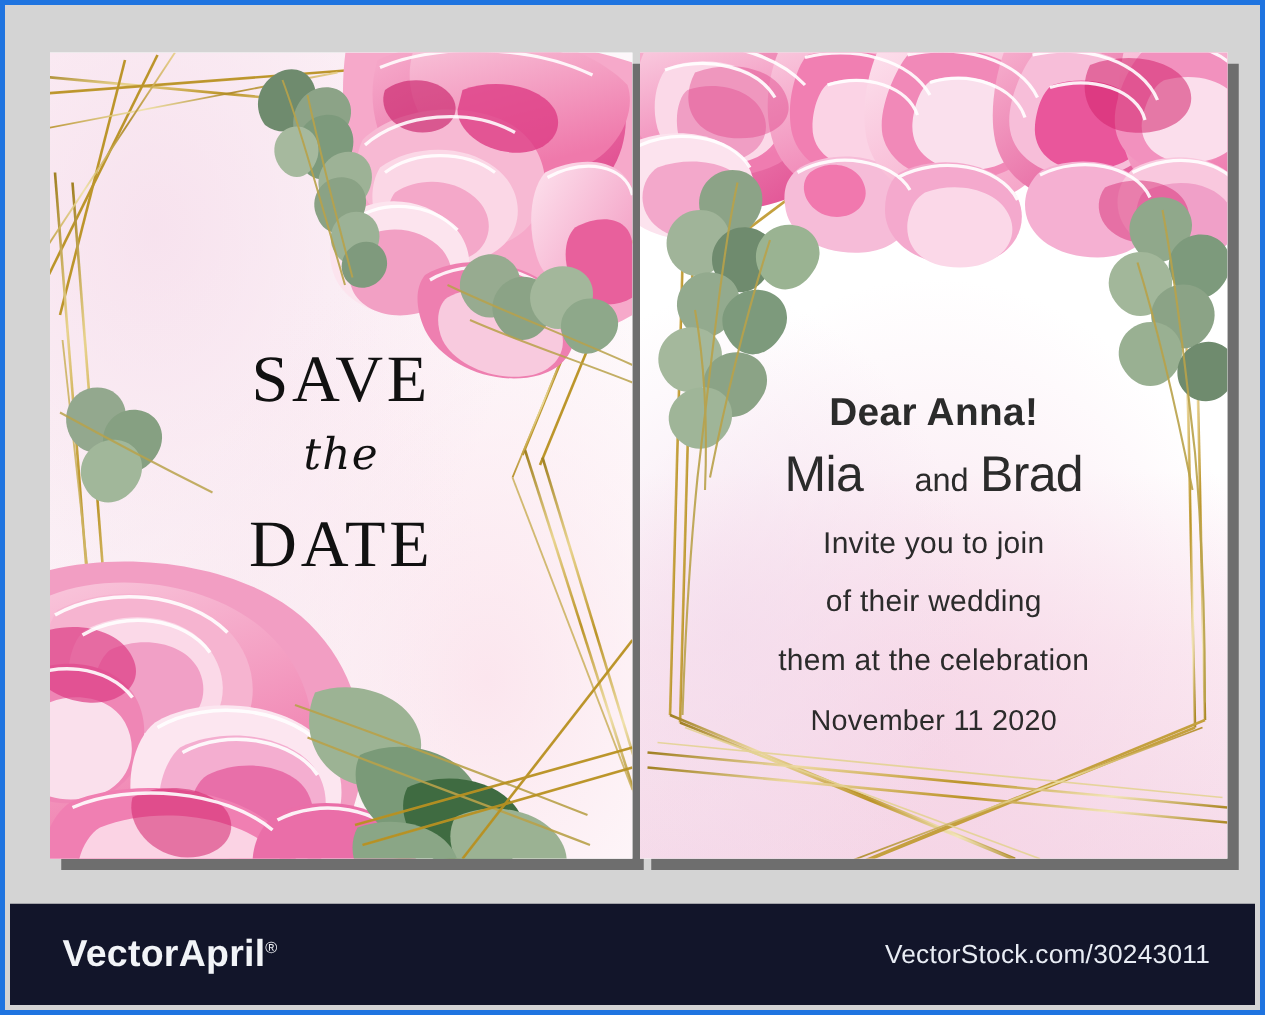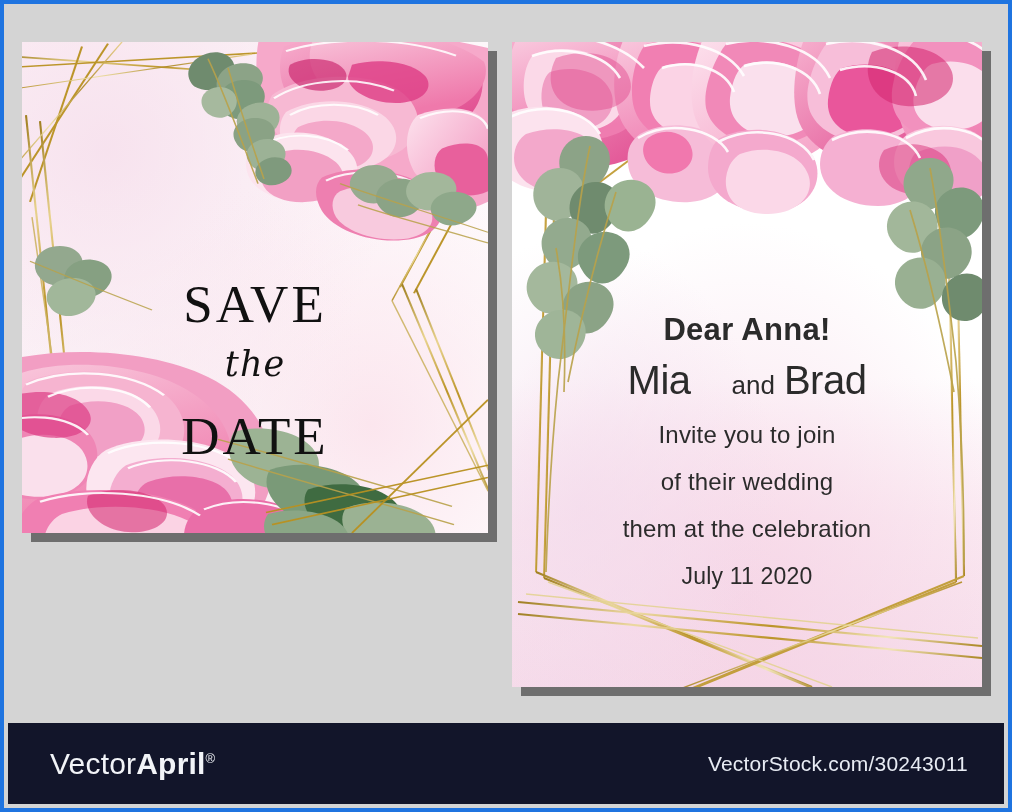--- a/index.html
+++ b/index.html
@@ -13,34 +13,34 @@
 
   
   #footer{
     position:absolute;left:4px;right:4px;bottom:4px;height:81px;
     background:#12152a;
   }
   .logo{
     position:absolute;left:42px;top:50%;transform:translateY(-50%);
     color:#f2f4f8;font-size:30px;letter-spacing:.2px;white-space:nowrap;
   }
-  .logo .lt{font-weight:400;}
+  .logo .lt{font-weight:700;}
   .logo .bd{font-weight:bold;}
   .logo .reg{font-size:13px;vertical-align:super;font-weight:400;}
   .siteurl{
     position:absolute;right:36px;top:50%;transform:translateY(-50%);
     color:#e8ecf4;font-size:21px;letter-spacing:.2px;white-space:nowrap;
   }
 
   
   .card{
     position:absolute;overflow:hidden;background:#fff;
     box-shadow:9px 9px 0 0 #6e6e6e;
   }
-  #card-left { left:18px;  top:38px; width:466px; height:491px;text-decoration:underline; }
+  #card-left { left:36px;  top:38px; width:466px; height:645px;text-decoration:underline; }
   #card-right{ left:508px; top:38px; width:470px; height:645px; }
 
   .layer{position:absolute;inset:0;}
   .layer svg{display:block;width:100%;height:100%;}
 
   
   .stack-left{
     position:absolute;left:0;right:0;top:236px;text-align:center;
     color:#111;pointer-events:none;
   }
@@ -497,21 +497,21 @@
     <div class="stack-right">
       <div class="t-dear">Dear Anna!</div>
       <div class="t-names">
         <span class="big">Mia</span>
         <span class="small">and</span>
         <span class="big">Brad</span>
       </div>
       <div class="t-line">Invite you to join</div>
       <div class="t-line">of their wedding</div>
       <div class="t-line">them at the celebration</div>
-      <div class="t-date2">July 11 2020</div>
+      <div class="t-date2">November 11 2020</div>
     </div>
   </div>
 
   <div id="footer">
     <div class="logo">
       <span class="lt">Vector</span><span class="bd">April</span><span class="reg">®</span>
     </div>
     <div class="siteurl">VectorStock.com/30243011</div>
   </div>
 

